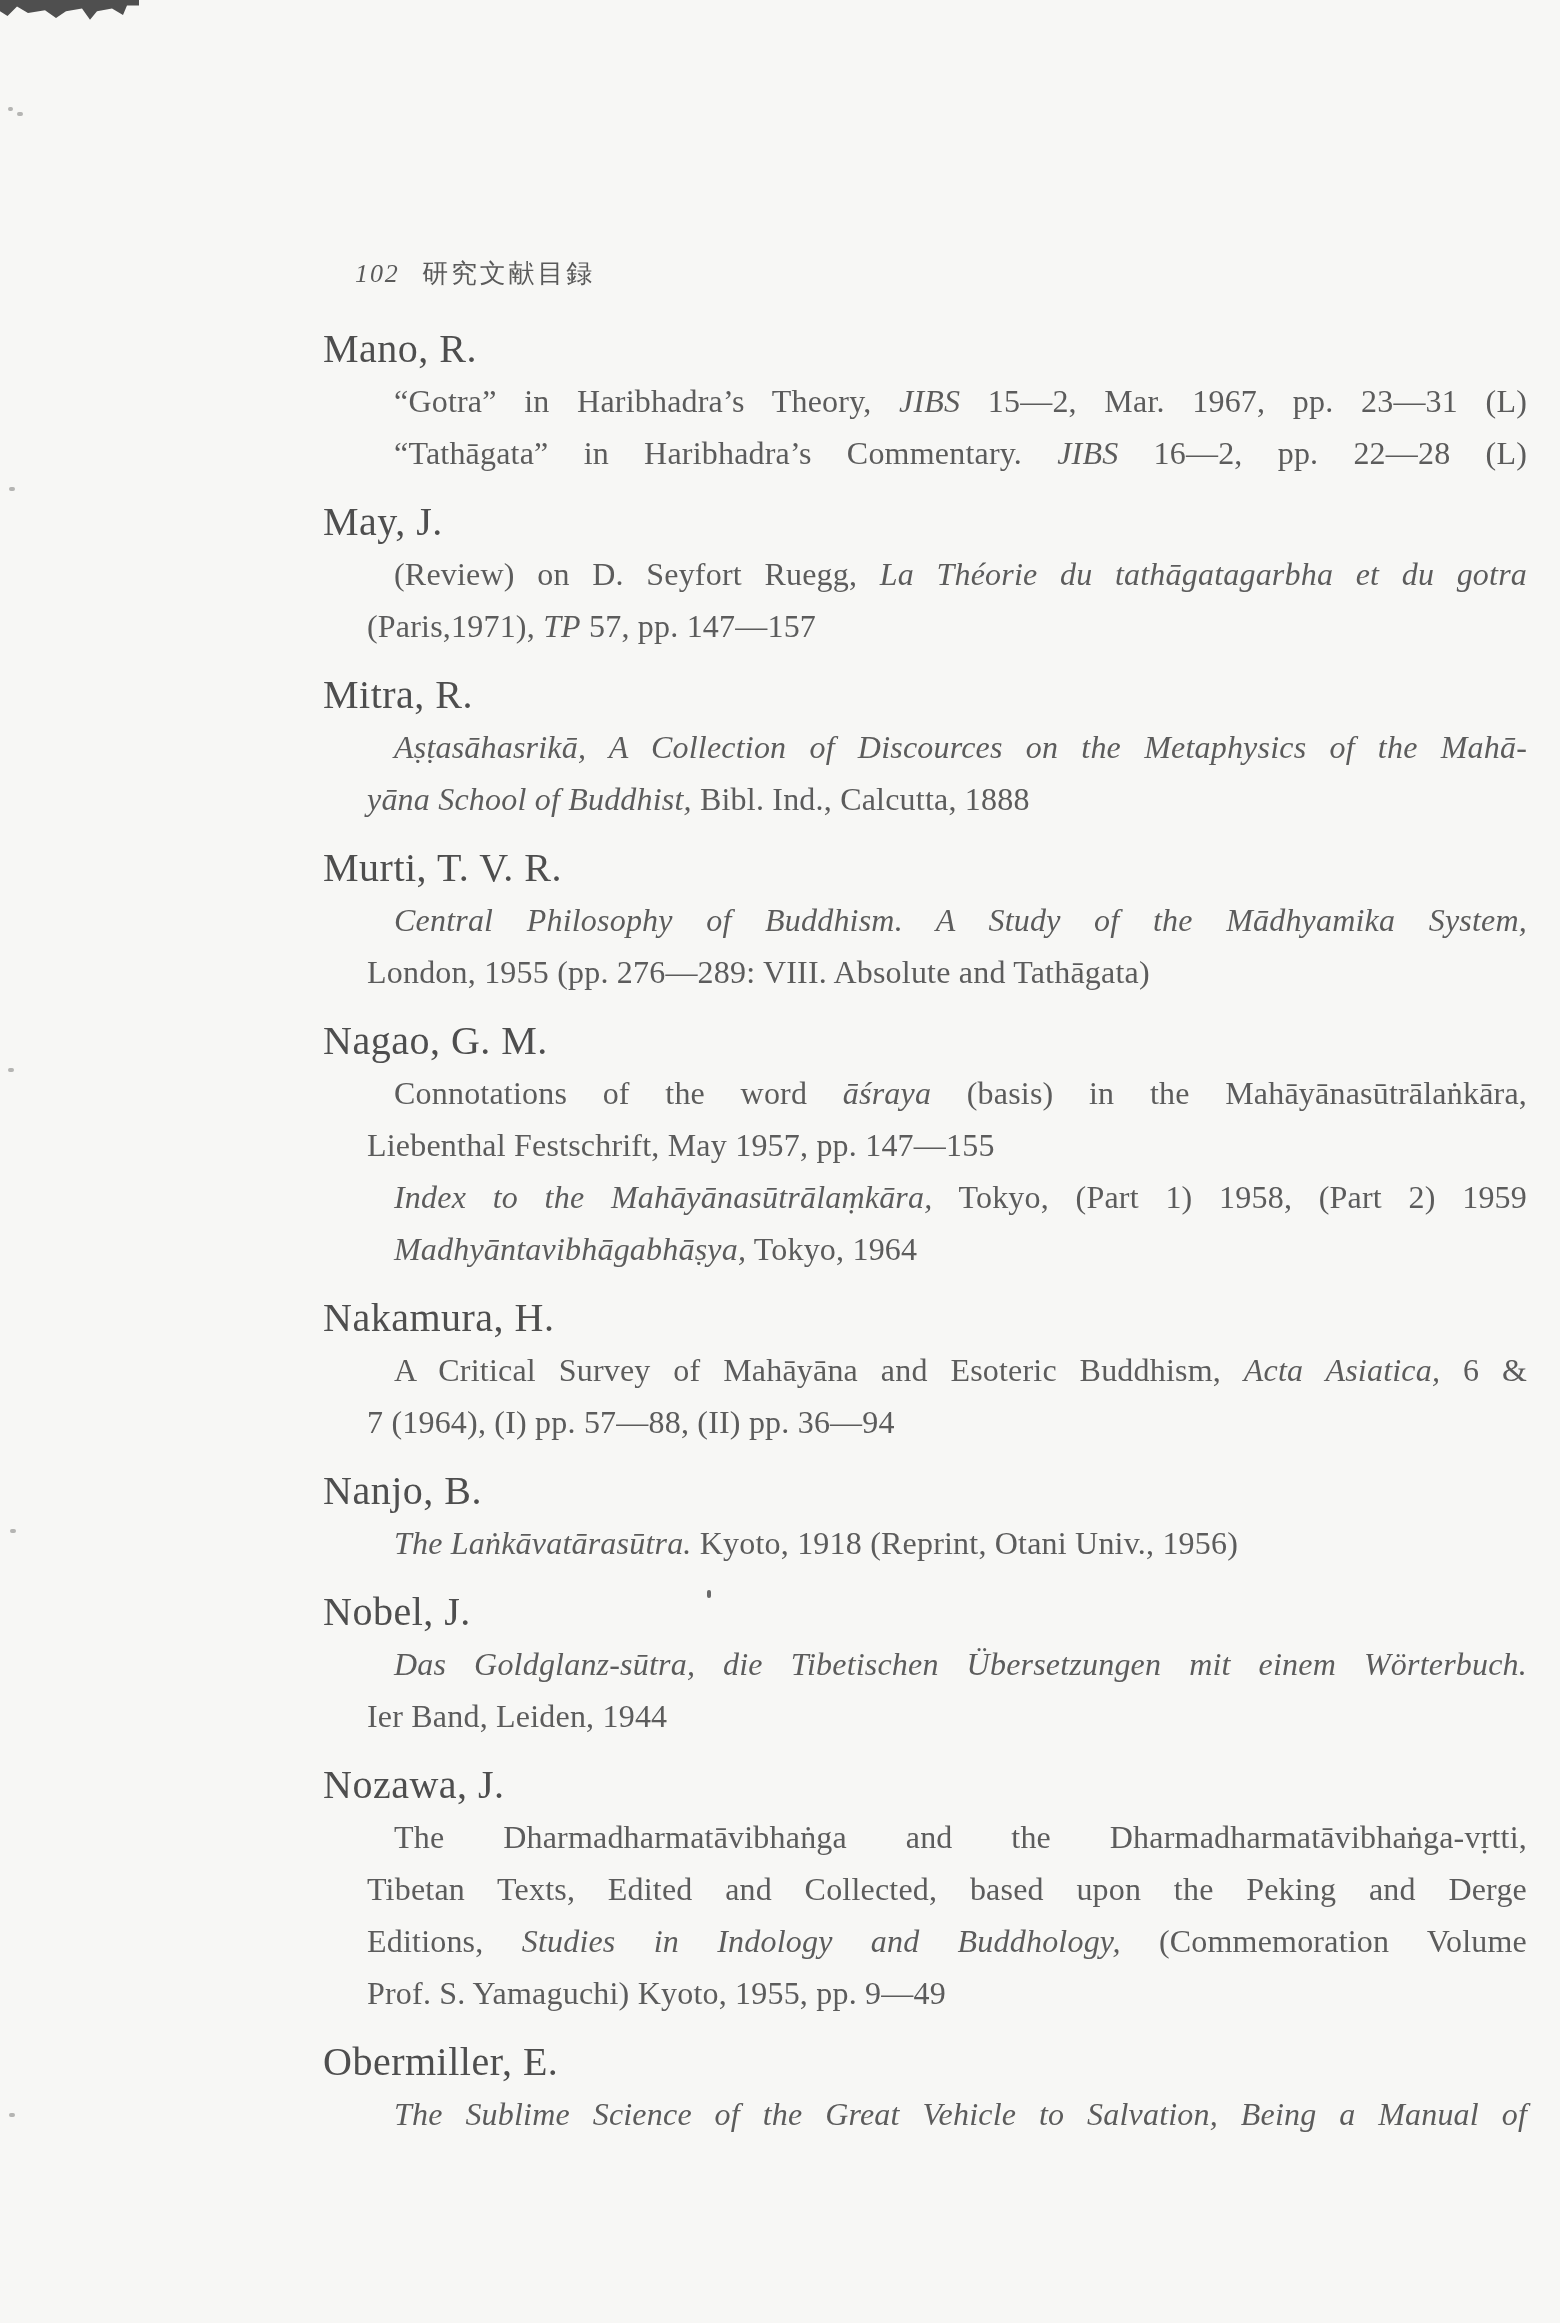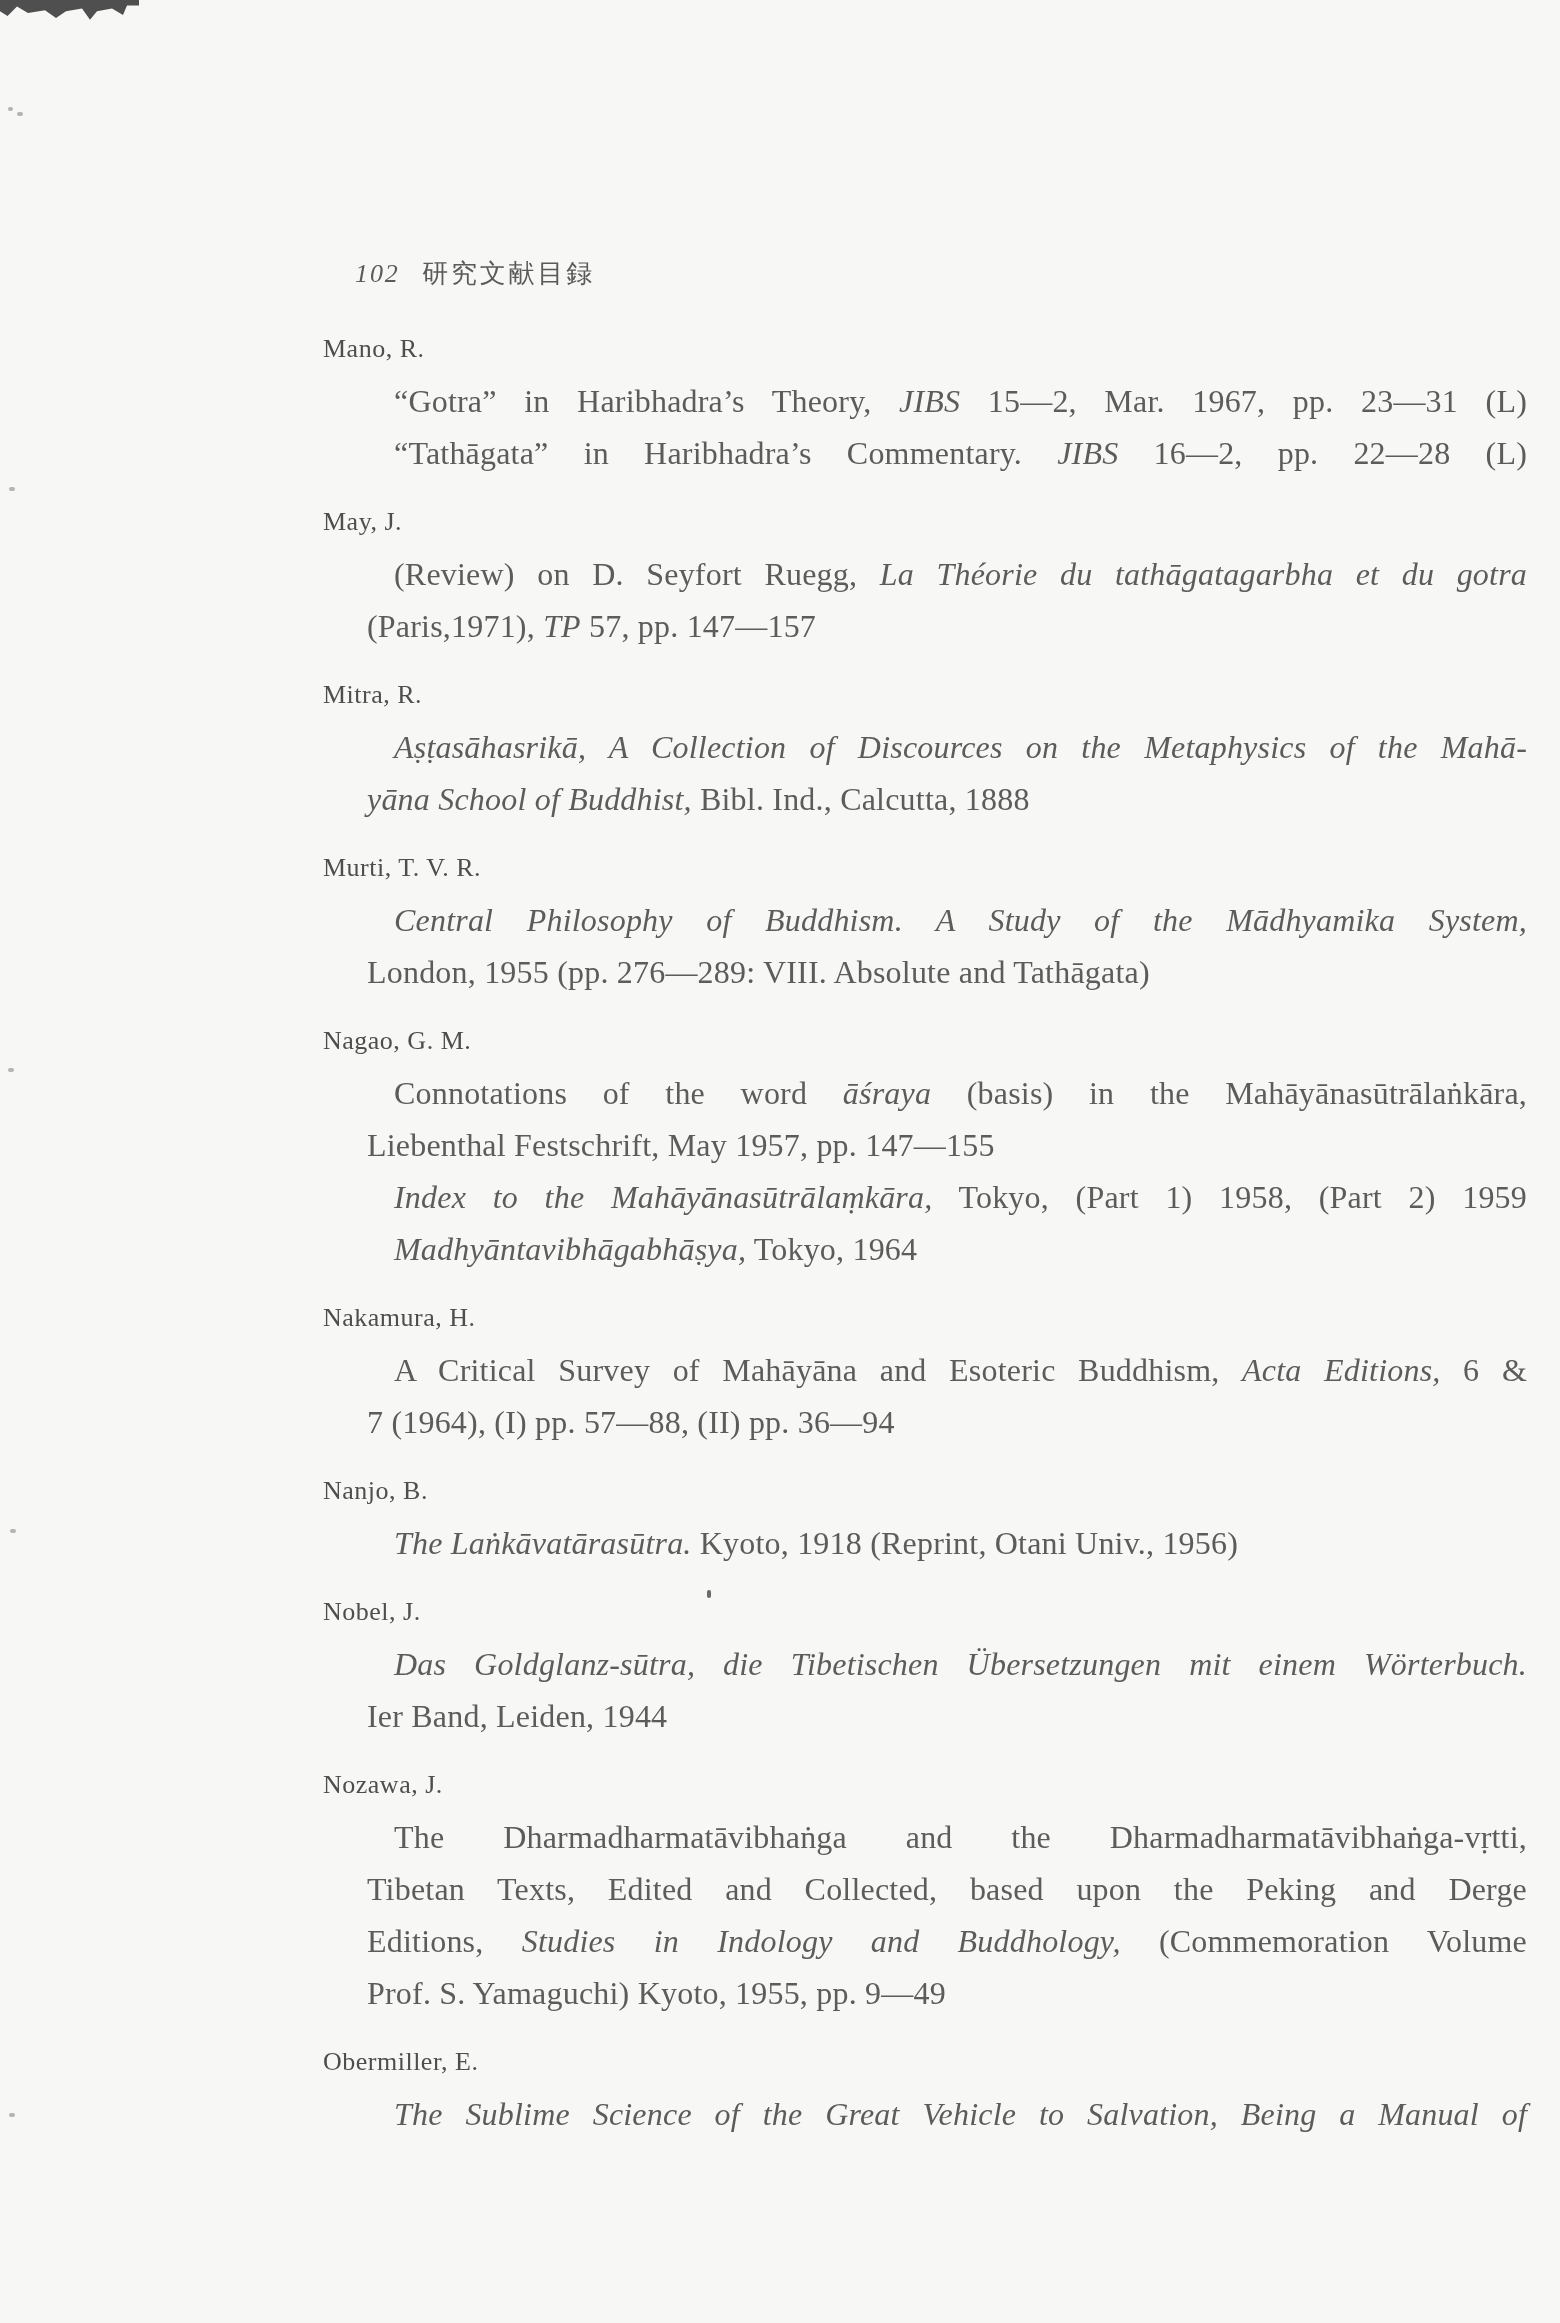--- a/index.html
+++ b/index.html
@@ -35,21 +35,21 @@
   }
   .header {
     font-size: 26px; line-height: 37px;
     margin-left: 32px; color: #5a5a5a;
   }
   .pgnum { font-style: italic; letter-spacing: 1.9px; text-align: center; }
   .htitle { margin-left: 22.5px; letter-spacing: 2.8px; }
   .entry { margin-top: 17px; }
   .entry:first-of-type { margin-top: 31px; }
   .author-line {
-    font-size: 26px; line-height: 52px; color: #4e4e4e;
+    font-size: 40px; line-height: 52px; color: #4e4e4e;
     letter-spacing: 0.5px; white-space: nowrap;
   }
   .ref-line {
     font-size: 32px; line-height: 52px;
     letter-spacing: 0.2px; white-space: nowrap;
   }
   .ref-line.ind1 { margin-left: 71px; }
   .ref-line.ind2 { margin-left: 44px; }
   .ref-line.j {
     white-space: normal;
@@ -100,21 +100,21 @@
       </div>
       <div class="entry">
         <div class="author-line">Nagao, G. M.</div>
         <div class="ref-line ind1 j"><span class="seg-r">Connotations of the word </span><span class="seg-i">āśraya</span><span class="seg-r"> (basis) in the Mahāyānasūtrālaṅkāra,</span></div>
         <div class="ref-line ind2"><span class="seg-r">Liebenthal Festschrift, May 1957, pp. 147—155</span></div>
         <div class="ref-line ind1 j"><span class="seg-i">Index to the Mahāyānasūtrālaṃkāra,</span><span class="seg-r"> Tokyo, (Part 1) 1958, (Part 2) 1959</span></div>
         <div class="ref-line ind1"><span class="seg-i">Madhyāntavibhāgabhāṣya,</span><span class="seg-r"> Tokyo, 1964</span></div>
       </div>
       <div class="entry">
         <div class="author-line">Nakamura, H.</div>
-        <div class="ref-line ind1 j"><span class="seg-r">A Critical Survey of Mahāyāna and Esoteric Buddhism, </span><span class="seg-i">Acta Editions,</span><span class="seg-r"> 6 &amp;</span></div>
+        <div class="ref-line ind1 j"><span class="seg-r">A Critical Survey of Mahāyāna and Esoteric Buddhism, </span><span class="seg-i">Acta Asiatica,</span><span class="seg-r"> 6 &amp;</span></div>
         <div class="ref-line ind2"><span class="seg-r">7 (1964), (I) pp. 57—88, (II) pp. 36—94</span></div>
       </div>
       <div class="entry">
         <div class="author-line">Nanjo, B.</div>
         <div class="ref-line ind1"><span class="seg-i">The Laṅkāvatārasūtra.</span><span class="seg-r"> Kyoto, 1918 (Reprint, Otani Univ., 1956)</span></div>
       </div>
       <div class="entry">
         <div class="author-line">Nobel, J.</div>
         <div class="ref-line ind1 j"><span class="seg-i">Das Goldglanz-sūtra, die Tibetischen Übersetzungen mit einem Wörterbuch.</span></div>
         <div class="ref-line ind2"><span class="seg-r">Ier Band, Leiden, 1944</span></div>

